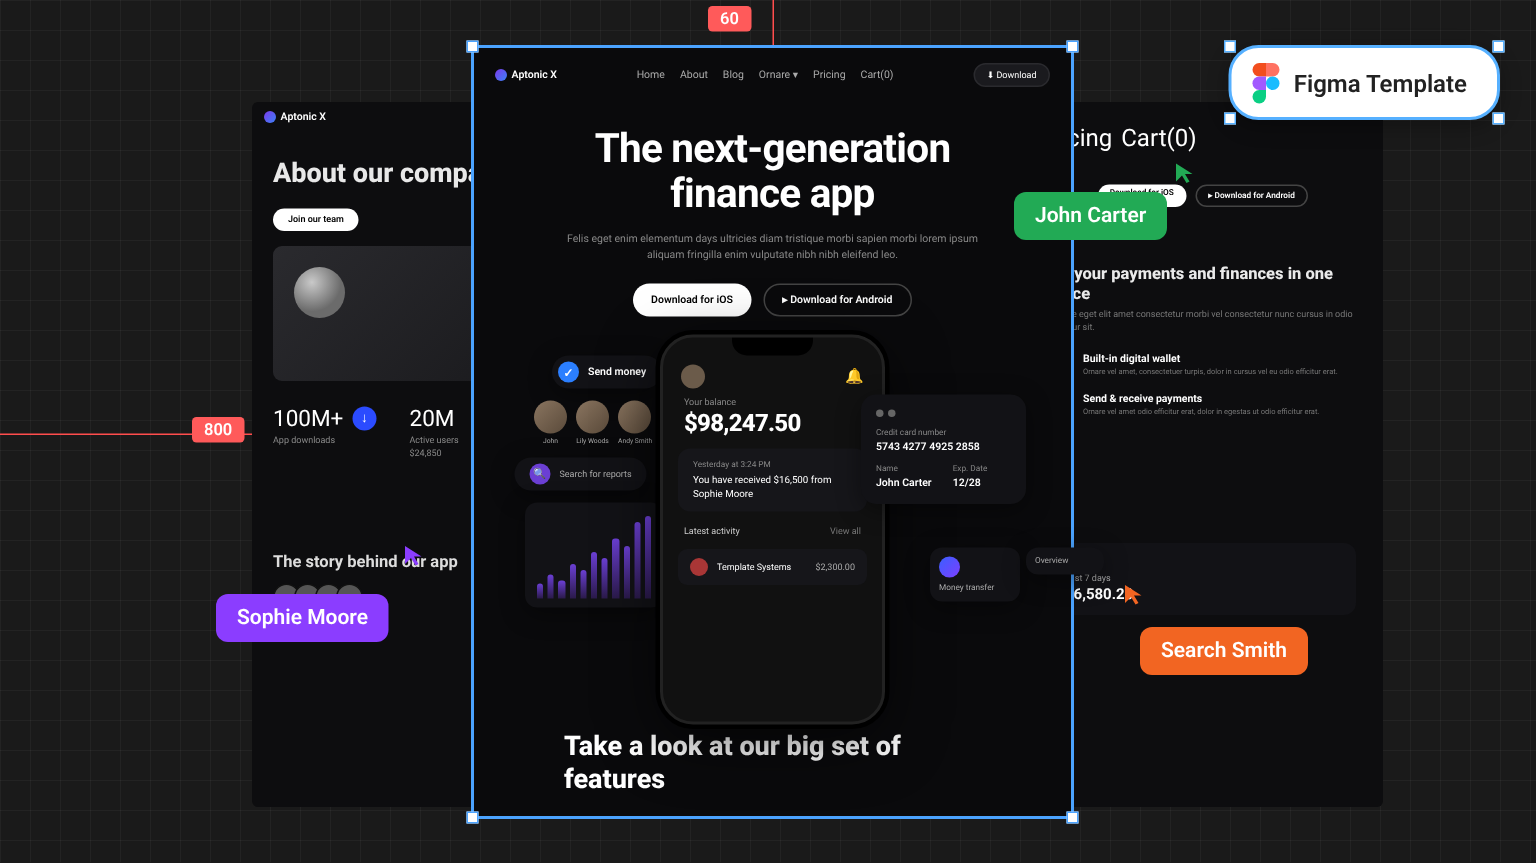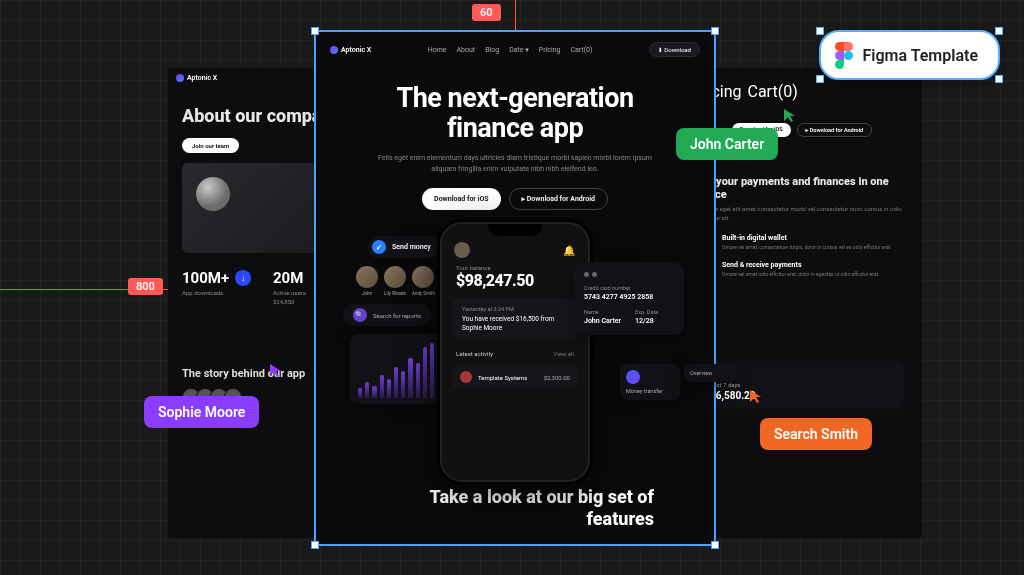--- a/index.html
+++ b/index.html
@@ -45,21 +45,21 @@
 .ab-logo { display: flex; align-items: center; gap: 3px; color: #fff; font-weight: 600; font-size: 7px; }
 .ab-logo-icon { width: 8px; height: 8px; border-radius: 50%; background: linear-gradient(135deg,#7c3aed,#3b82f6); }
 .ab-nav-links { display: flex; gap: 6px; margin-left: auto; }
 .artboard-left h2 { font-size: 18px; font-weight: 800; padding: 18px 14px 6px; color: #e8e8e8; line-height: 1.15; }
 .ab-btn-pill { display: inline-block; background: #fff; color: #000; font-size: 6px; padding: 4px 10px; border-radius: 10px; margin: 4px 14px; font-weight: 600; }
 .ab-image-ph { margin: 6px 14px; height: 90px; background: linear-gradient(135deg,#2a2a2e,#1a1a1d); border-radius: 6px; position: relative; overflow: hidden; }
 .ab-image-ph::after { content: ""; position: absolute; left: 14px; top: 14px; width: 34px; height: 34px; border-radius: 50%; background: radial-gradient(circle at 35% 30%, #c9c9c9 0%, #6b6b6b 60%); }
 .ab-stats { display: flex; gap: 10px; padding: 10px 14px; }
 .ab-stat { flex: 1; }
 .ab-stat-top { display: flex; align-items: center; gap: 6px; }
-.ab-stat-val { font-size: 15px; font-weight: 700; text-align: right; }
+.ab-stat-val { font-size: 15px; font-weight: 400; text-align: right; }
 .ab-stat-icon { width: 16px; height: 16px; border-radius: 50%; display: flex; align-items: center; justify-content: center; font-size: 9px; }
 .ab-stat-icon.blue { background: #2b4bff; }
 .ab-stat-lbl { font-size: 6px; color: #888; margin-top: 2px; }
 .ab-story { font-size: 11px; font-weight: 700; padding: 52px 14px 0; color: #ddd; line-height: 1.2; }
 .ab-av-row { display: flex; gap: -2px; padding: 8px 14px; }
 .ab-av { width: 18px; height: 18px; border-radius: 50%; background: #555; margin-left: -4px; border: 1px solid #111; }
 .ab-av:first-child { margin-left: 0; }
 
 
 .artboard-right {
@@ -243,21 +243,21 @@
   top: 148px;
   transform: translateX(52px);
   width: 52px;
   background: #121216;
   border-radius: 8px;
   padding: 6px;
   font-size: 5.5px;
   color: #aaa;
   box-shadow: 0 4px 16px rgba(0,0,0,0.4);
 }
-.cf-feat-title { text-align: right; font-size: 18px; font-weight: 800; padding: 10px 60px 0; line-height: 1.2; }
+.cf-feat-title { text-align: left; font-size: 18px; font-weight: 800; padding: 10px 60px 0; line-height: 1.2; }
 
 
 .guide-h { position: absolute; left: 0; width: 316px; height: 1px; background: #ff4d4d; }
 .guide-v { position: absolute; top: 0; width: 1px; background: #ff4d4d; }
 .guide-label {
   position: absolute;
   background: #ff5a5a;
   color: #fff;
   font-size: 11px;
   font-weight: 600;
@@ -412,21 +412,21 @@
   <div class="cf-nav">
     <div class="ab-logo">
       <div class="ab-logo-icon"></div>
       <span>Aptonic X</span>
     </div>
     <div class="cf-nav-spacer"></div>
     <div class="cf-nav-links">
       <span>Home</span>
       <span>About</span>
       <span>Blog</span>
-      <span>Date ▾</span>
+      <span>Ornare ▾</span>
       <span>Pricing</span>
       <span>Cart(0)</span>
     </div>
     <div class="cf-nav-spacer"></div>
     <span class="cf-dl-btn">⬇ Download</span>
   </div>
 
   <div class="cf-hero">
     <h1>The next-generation finance app</h1>
     <p>Felis eget enim elementum days ultricies diam tristique morbi sapien morbi lorem ipsum aliquam fringilla enim vulputate nibh nibh eleifend leo.</p>

